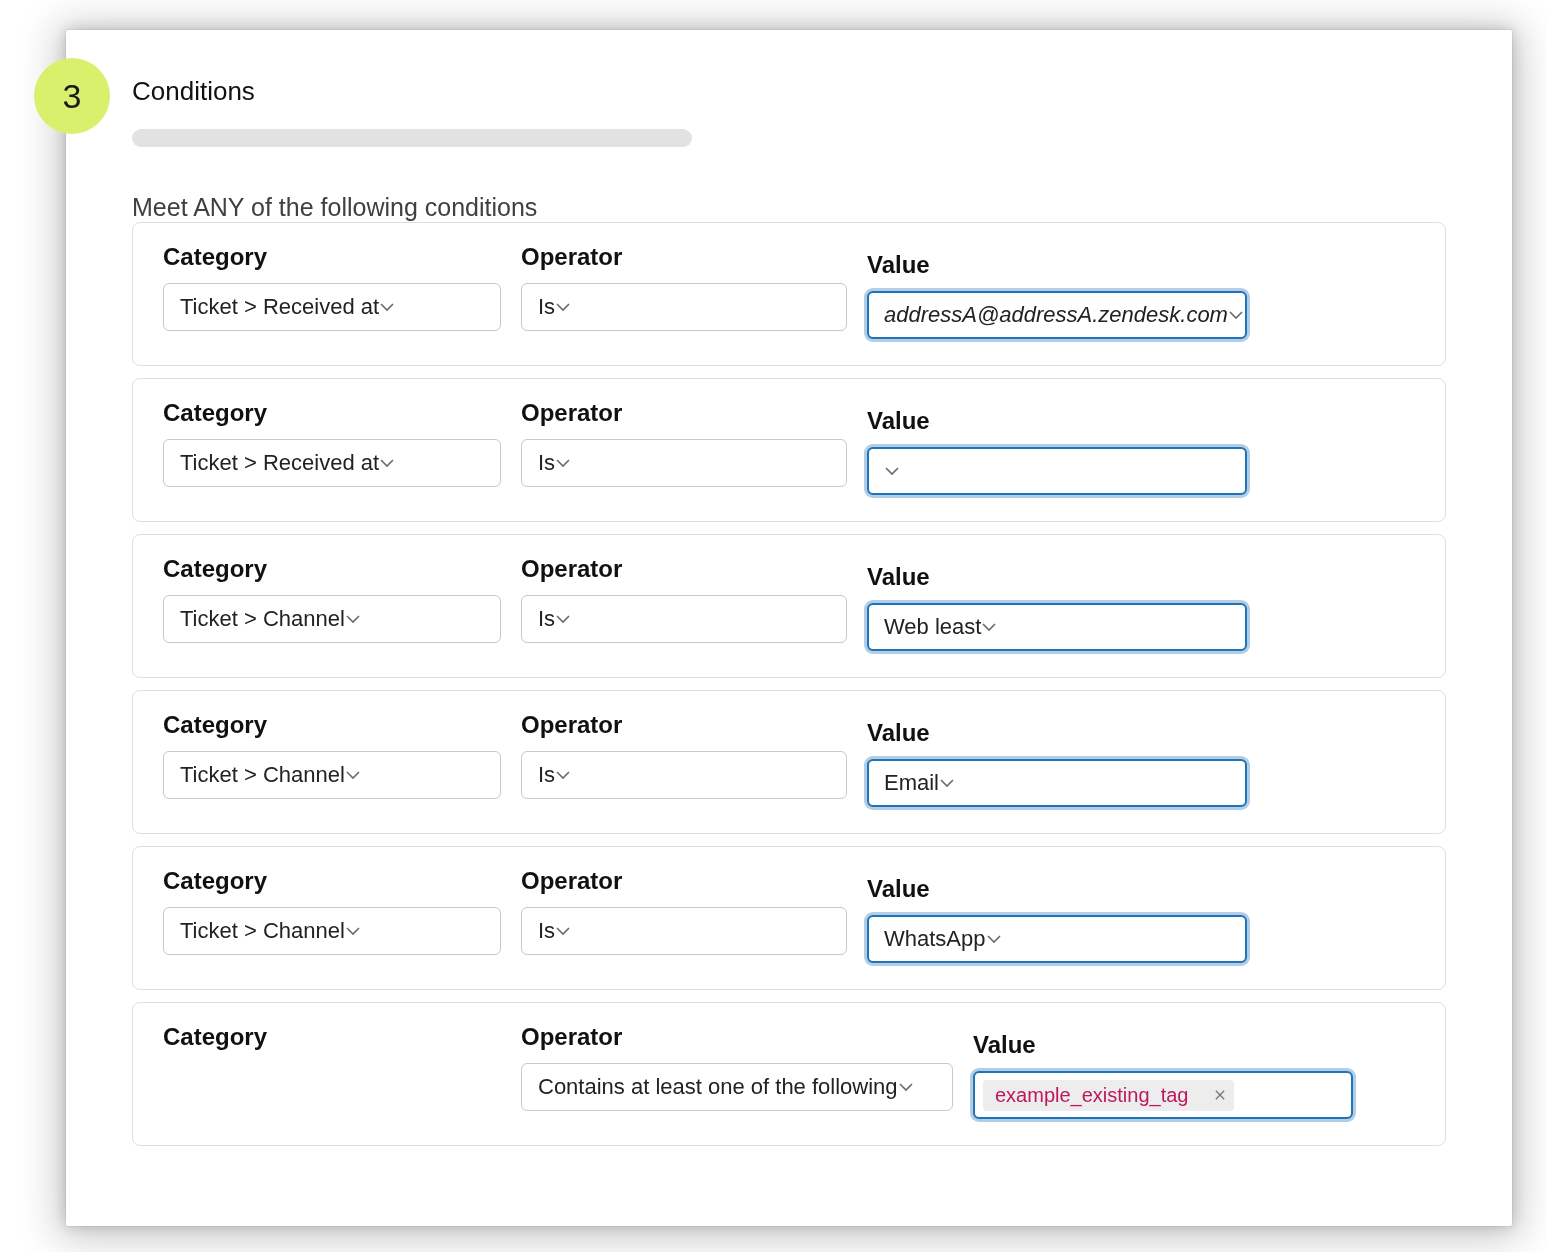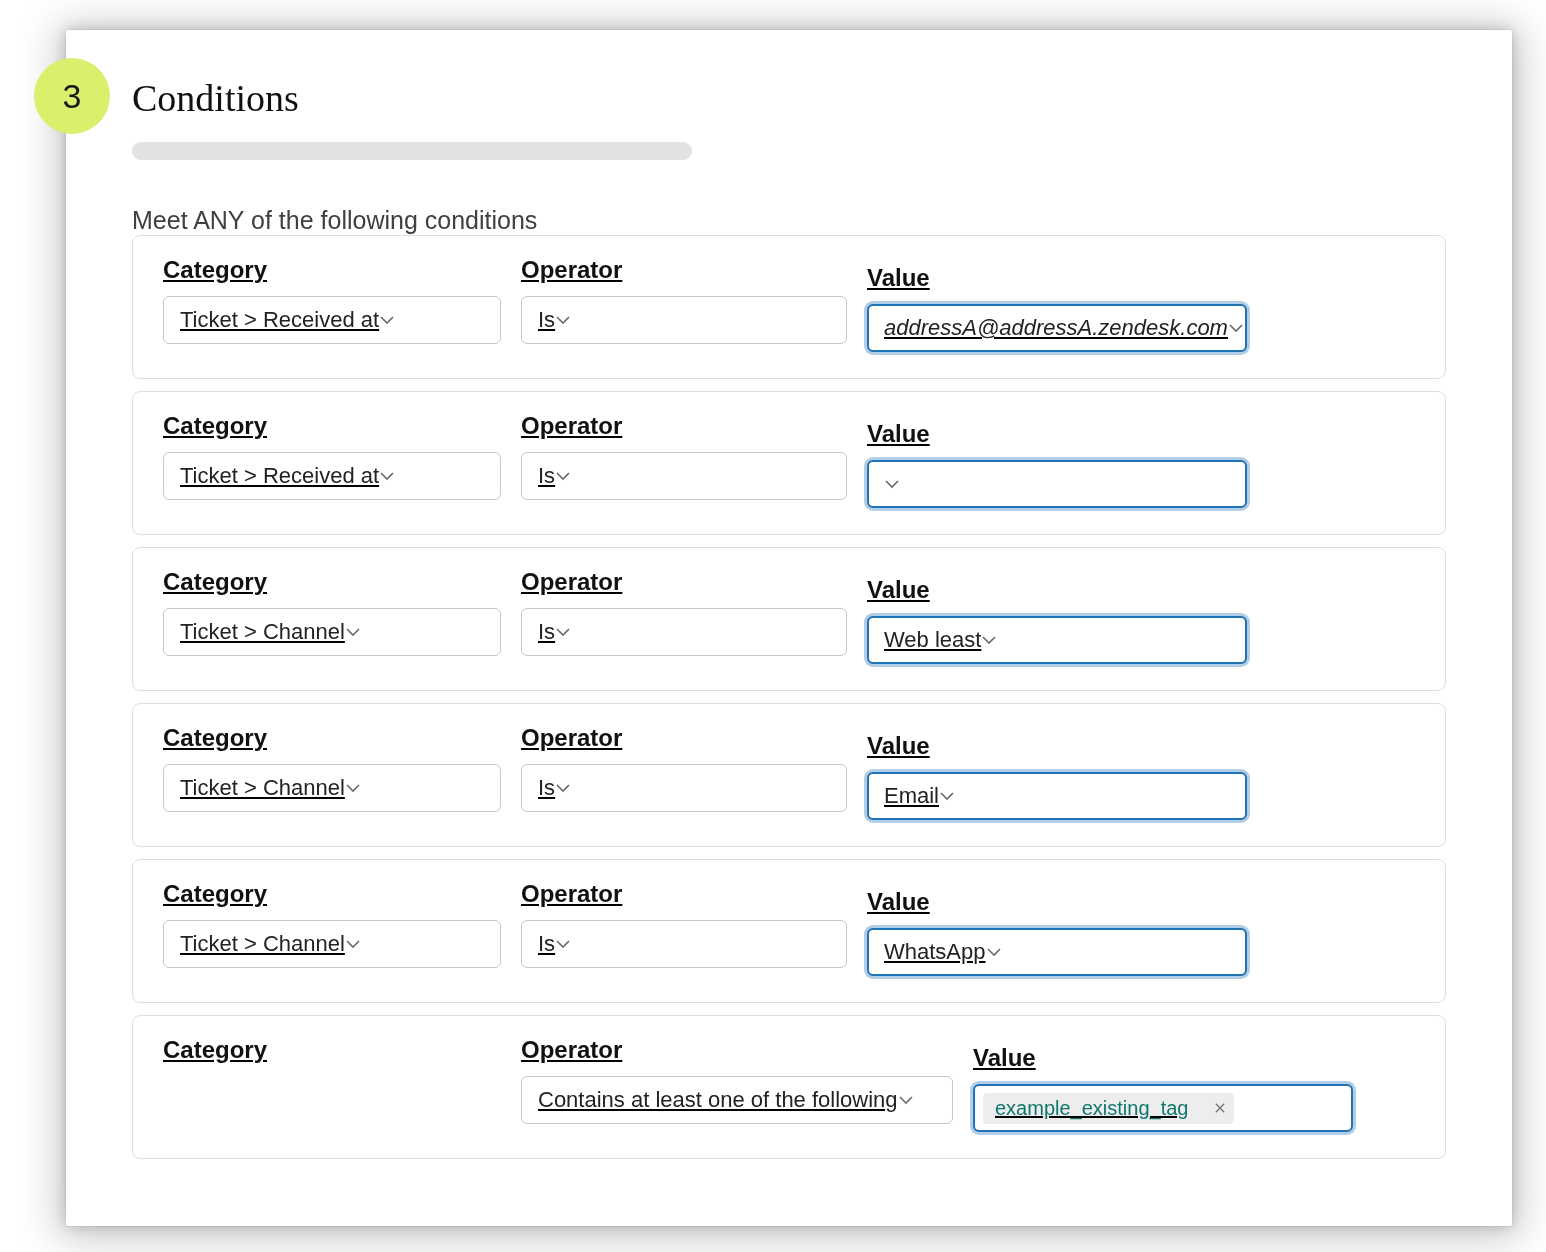--- a/index.html
+++ b/index.html
@@ -31,25 +31,24 @@
     background: #d8f06c;
     display: flex;
     align-items: center;
     justify-content: center;
     font-size: 34px;
     color: #1a1a1a;
     z-index: 5;
     font-weight: 400;
   }
   .heading {
-    font-size: 38px;
+    font-size: 26px;
     font-weight: 400;
     color: #111;
     margin-bottom: 22px;
-    font-family: Liberation Serif, serif;
   }
   .placeholder-bar {
     height: 18px;
     width: 560px;
     background: #e2e2e2;
     border-radius: 9px;
     margin-bottom: 46px;
   }
   .subheading {
     font-size: 25px;
@@ -57,21 +56,21 @@
     color: #404040;
     margin-bottom: 0;
   }
   .rows { display: flex; flex-direction: column; gap: 12px; }
   .condition-row {
     border: 1px solid #dedede;
     border-radius: 8px;
     padding: 20px 30px 26px 30px;
   }
   .cols { display: flex; gap: 20px; }
-  .col { display: flex; flex-direction: column; flex-shrink: 0; text-decoration: underline; }
+  .col { display: flex; flex-direction: column; flex-shrink: 0; }
   .col-cat { width: 338px; }
   .col-op  { width: 326px; }
   .col-val { width: 380px; margin-top: 8px; }
   .col-op-wide { width: 432px; }
   .label {
     font-size: 24px;
     font-weight: 600;
     color: #111;
     margin-bottom: 12px;
   }
@@ -113,21 +112,21 @@
     gap: 6px;
   }
   .tag-pill {
     background: #ededed;
     border-radius: 4px;
     padding: 4px 8px 4px 12px;
     display: flex;
     align-items: center;
     gap: 26px;
     font-size: 20px;
-    color: #0f766e;
+    color: #be185d;
   }
   .tag-x {
     width: 12px;
     height: 12px;
     display: inline-flex;
     align-items: center;
     justify-content: center;
     color: #777;
     cursor: pointer;
   }

